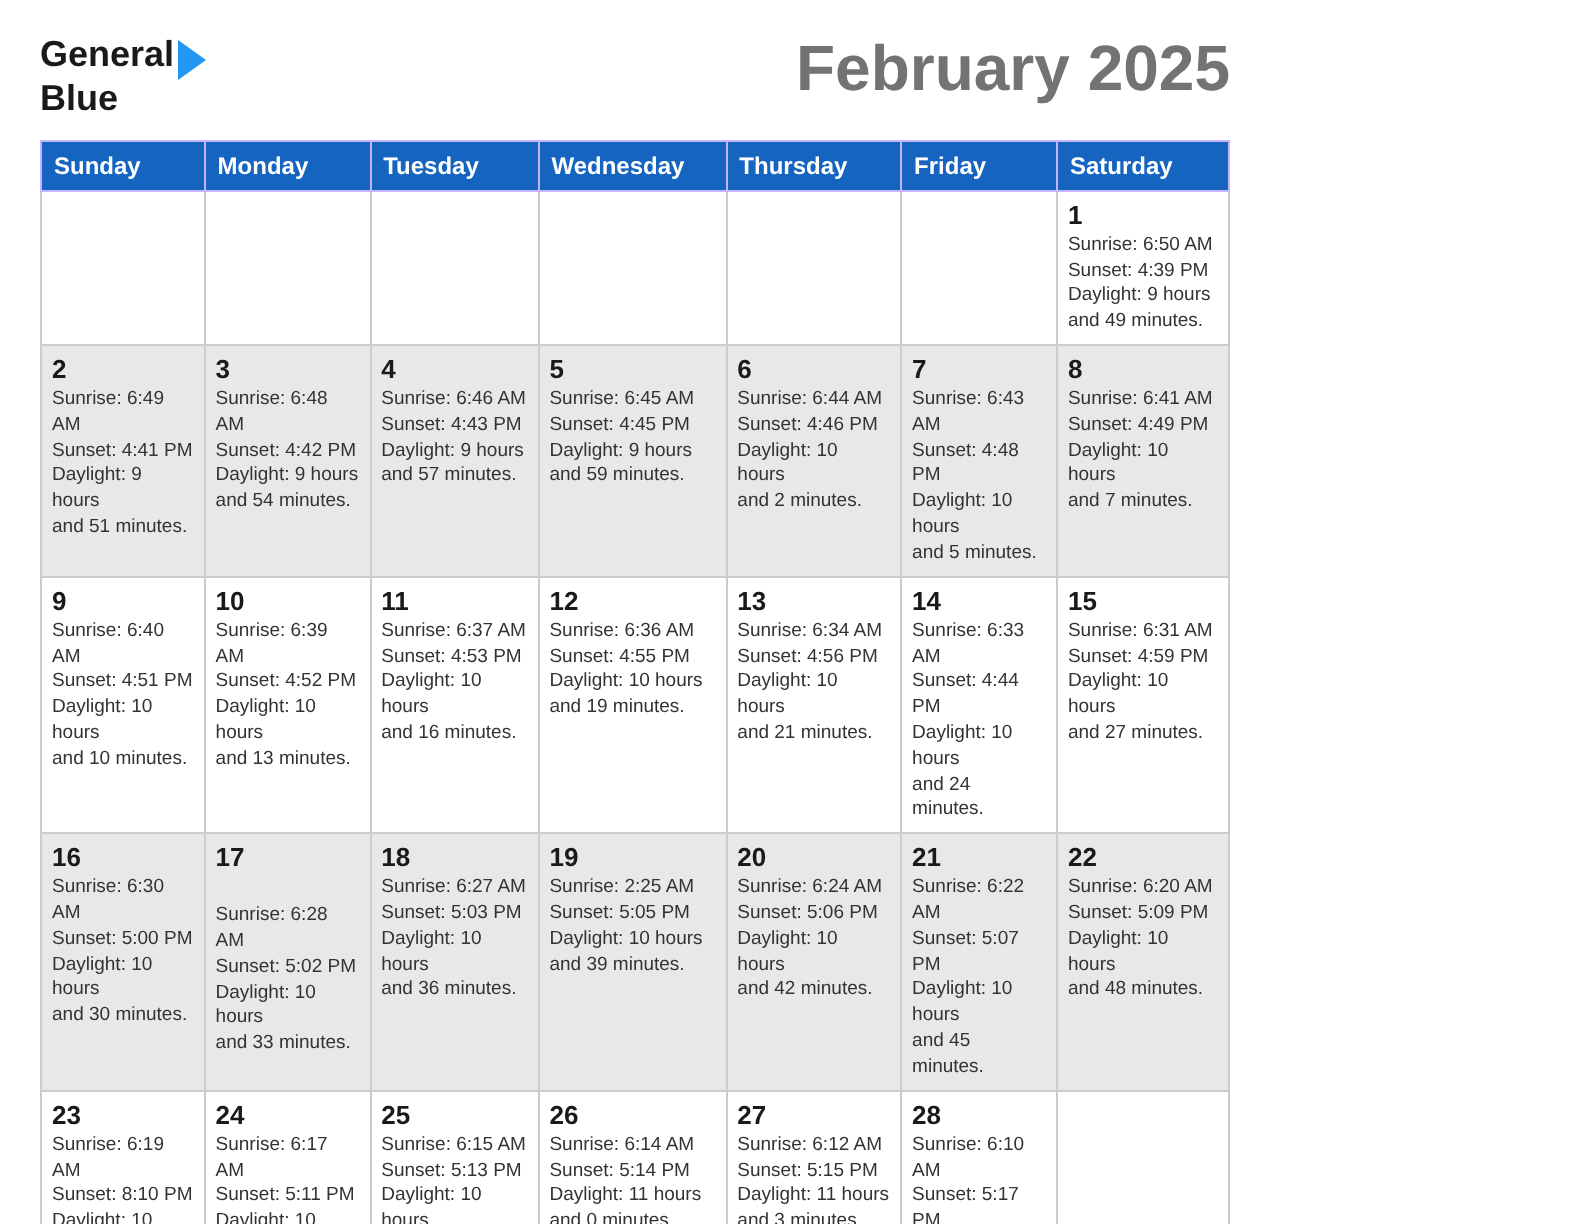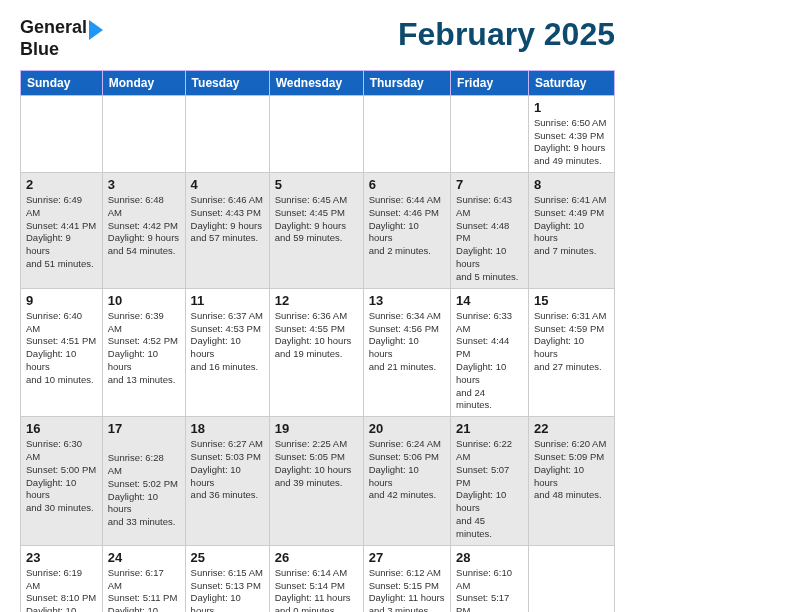--- a/index.html
+++ b/index.html
@@ -3,21 +3,21 @@
   <meta charset="utf-8">
   <style>
     * { box-sizing: border-box; margin: 0; padding: 0; }
     body { font-family: Arial, sans-serif; background: #fff; width: 792px; height: 612px; overflow: hidden; }
     .page { width: 635px; height: 612px; padding: 16px 20px 10px 20px; }
     .header { display: flex; justify-content: space-between; align-items: flex-start; margin-bottom: 10px; }
     .logo { display: flex; align-items: center; }
     .logo-text { font-size: 18px; font-weight: bold; color: #1a1a1a; line-height: 1.1; }
     .logo-arrow { width: 0; height: 0; border-top: 10px solid transparent; border-bottom: 10px solid transparent; border-left: 14px solid #2196f3; margin-left: 2px; margin-top: 4px; }
     .title-block { text-align: right; }
-    .cal-title { font-size: 32px; font-weight: bold; color: #0c4a6e; }
+    .cal-title { font-size: 32px; font-weight: bold; color: #737373; }
     .cal-subtitle { font-size: 14px; color: #444; }
     .calendar { width: 100%; border-collapse: collapse; }
     .calendar th { background: #1565c0; color: #fff; font-size: 12px; font-weight: bold; text-align: left; padding: 5px 6px; border: 1px solid #c4b5fd; }
     .calendar td { border: 1px solid #ccc; vertical-align: top; padding: 4px 5px; width: 110px; background: #fff; }
     .day-num { font-size: 13px; font-weight: bold; color: #1a1a1a; display: block; margin-bottom: 2px; }
     .day-info { font-size: 9.5px; color: #333; line-height: 1.35; }
     .empty-cell { background: #f5f5f5; }
     .alt-row td { background: #e8e8e8; }
   </style>
 </head>

